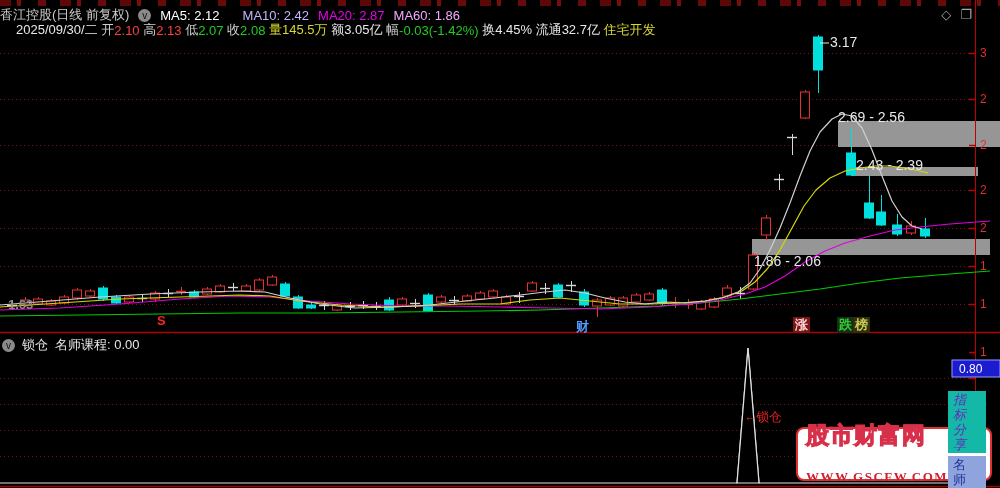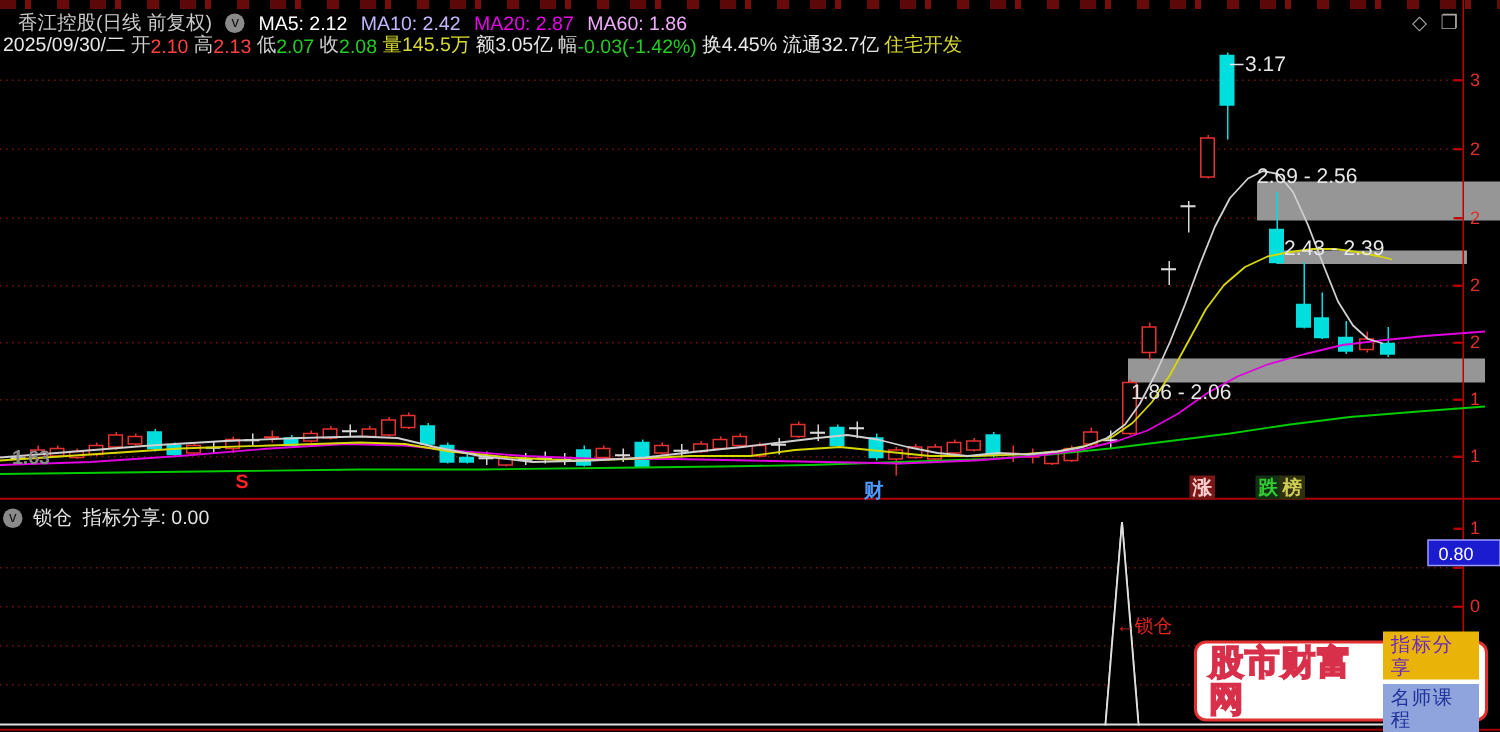--- a/index.html
+++ b/index.html
@@ -1,23 +1,23 @@
 <!DOCTYPE html>
 <html><head>
 <meta charset="utf-8">
 <style>
   html,body{margin:0;padding:0;background:#000;}
   .screen{position:relative;width:1000px;height:488px;background:#000;overflow:hidden;
           font-family:"Liberation Sans","DejaVu Sans",sans-serif;}
   .topstrip{position:absolute;left:0;top:0;width:100%;height:6px;
     background:repeating-linear-gradient(90deg,#6e0a0a 0 11px,#000 11px 17px,#8f1010 17px 21px,#000 21px 38px,#7a0c0c 38px 46px,#000 46px 60px);
     opacity:.85;}
-  .hline1{position:absolute;left:12px;top:6px;display:flex;align-items:center;gap:9px;
+  .hline1{position:absolute;left:0;top:6px;display:flex;align-items:center;gap:9px;
           font-size:13px;white-space:pre;}
-  .hline2{position:absolute;left:2px;top:21px;display:flex;align-items:center;
+  .hline2{position:absolute;left:16px;top:21px;display:flex;align-items:center;
           font-size:13px;white-space:pre;}
   .title{color:#cccccc;}
   .cicon{display:inline-flex;align-items:center;justify-content:center;width:13px;height:13px;
          border-radius:50%;background:#8a8a8a;color:#111;font-size:10px;line-height:13px;}
   .winicons{position:absolute;right:28px;top:7px;display:flex;gap:9px;color:#a8a8a8;font-size:13px;}
   .subhdr{position:absolute;left:2px;top:336px;display:flex;align-items:center;gap:7px;
           font-size:13px;color:#e6e6e6;white-space:pre;}
   svg{position:absolute;left:0;top:0;}
   .wm{position:absolute;left:796px;top:427px;width:196px;height:54px;background:#ffffff;
       border:2px solid #e03030;border-radius:8px;box-sizing:border-box;display:flex;
@@ -252,38 +252,39 @@
         <rect x="837" y="317" width="17" height="16" fill="#143014"></rect>
         <text x="839" y="329" fill="#33cc33" font-size="13" font-weight="bold">跌</text>
         <rect x="853" y="317" width="17" height="16" fill="#30300e"></rect>
         <text x="855" y="329" fill="#cccc55" font-size="13" font-weight="bold">榜</text>
       </g>
     </svg>
 
   <div class="hline1">
     <span class="title">香江控股(日线 前复权)</span>
     <span class="cicon">v</span>
-    <span id="ma-values"><span style="color: rgb(255, 255, 255); margin-right: 9px;">MA5: 2.12</span><span style="color: #c4b5fd; margin-right: 9px;">MA10: 2.42</span><span style="color: rgb(232, 0, 232); margin-right: 9px;">MA20: 2.87</span><span style="color: #f0abfc; margin-right: 9px;">MA60: 1.86</span></span>
+    <span id="ma-values"><span style="color: rgb(255, 255, 255); margin-right: 23px;">MA5: 2.12</span><span style="color: #c4b5fd; margin-right: 9px;">MA10: 2.42</span><span style="color: rgb(232, 0, 232); margin-right: 9px;">MA20: 2.87</span><span style="color: #f0abfc; margin-right: 9px;">MA60: 1.86</span></span>
   </div>
 
   <div class="hline2" id="info-bar"><span style="color: rgb(232, 232, 232);">2025/09/30/二 </span><span style="color: rgb(207, 207, 207);">开</span><span style="color: rgb(255, 64, 64);">2.10 </span><span style="color: rgb(207, 207, 207);">高</span><span style="color: rgb(255, 64, 64);">2.13 </span><span style="color: rgb(207, 207, 207);">低</span><span style="color: rgb(34, 204, 34);">2.07 </span><span style="color: rgb(207, 207, 207);">收</span><span style="color: rgb(34, 204, 34);">2.08 </span><span style="color: rgb(216, 216, 48);">量</span><span style="color: rgb(216, 216, 48);">145.5万 </span><span style="color: rgb(232, 232, 232);">额3.05亿 </span><span style="color: rgb(207, 207, 207);">幅</span><span style="color: rgb(34, 204, 34);">-0.03(-1.42%) </span><span style="color: rgb(232, 232, 232);">换4.45% </span><span style="color: rgb(232, 232, 232);">流通32.7亿 </span><span style="color: rgb(216, 216, 48);">住宅开发</span></div>
 
   <div class="winicons">
     <span>◇</span>
     <span>❐</span>
   </div>
 
   <div class="subhdr">
     <span class="cicon">v</span>
     <span>锁仓</span>
-    <span>指标分享: 0.00</span>
+    <span>名师课程: 0.00</span>
   </div>
 
   <div class="wm">
     <div class="wmleft">
       <div class="wmtitle">股市财富网</div>
+      <div class="wmurl">WWW.GSCFW.COM</div>
     </div>
     <div class="wmbadges">
-      <div class="wmbadge" id="wmb0" style="background: #eab308; color: rgb(106, 40, 192);">指标分享</div>
+      <div class="wmbadge" id="wmb0" style="background: #14b8a6; color: rgb(106, 40, 192); font-style: italic;">指标分享</div>
       <div class="wmbadge" id="wmb1" style="background: rgb(143, 163, 220); color: rgb(32, 51, 155);">名师课程</div>
     </div>
   </div>
 </div>
 
 </body></html>

